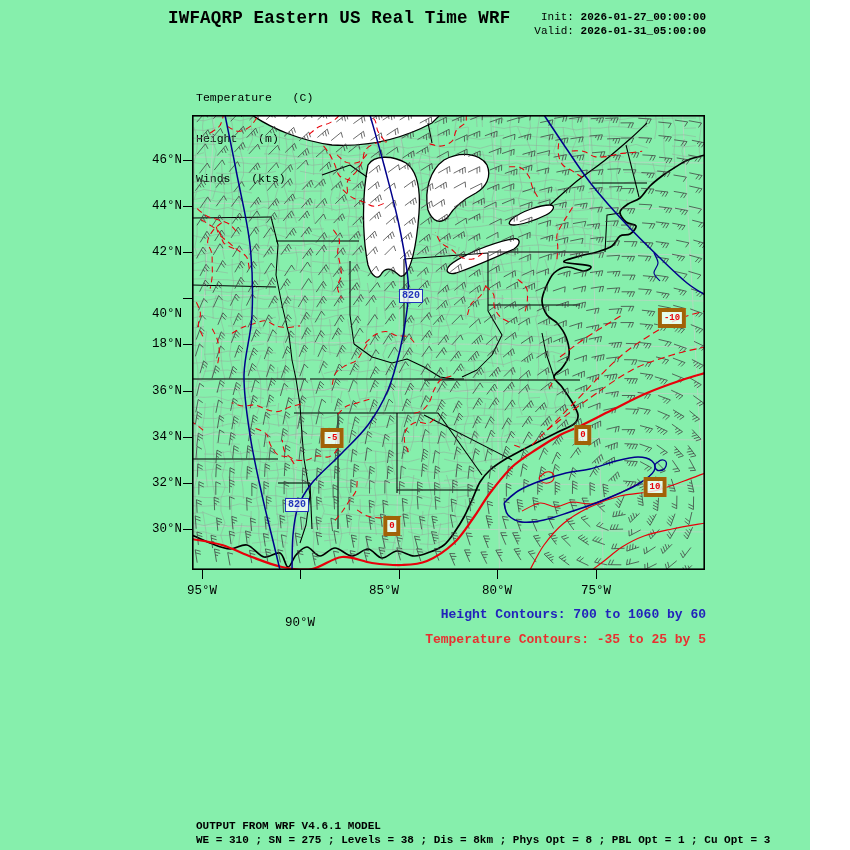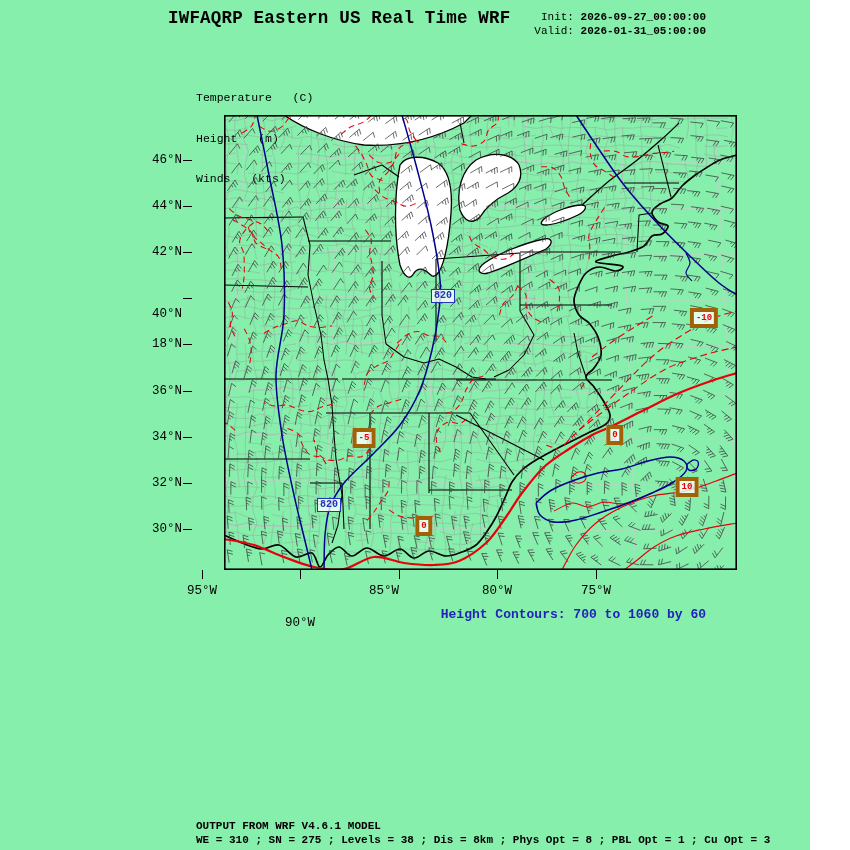--- a/index.html
+++ b/index.html
@@ -3,42 +3,42 @@
 <meta charset="utf-8">
 <style>
   html,body{margin:0;padding:0;background:#fff;}
   #page{position:relative;width:810px;height:850px;background:#86efac;overflow:hidden;
         font-family:Liberation Mono, monospace;color:#000;}
   .abs{position:absolute;}
   #title{left:168px;top:8px;font-size:17.5px;font-weight:bold;letter-spacing:.2px;}
   #initblock{left:470px;top:10px;width:236px;text-align:right;font-size:11px;line-height:14px;}
   #initblock b{font-weight:bold;}
   #legend{left:196px;top:64px;font-size:11.5px;line-height:13.5px;white-space:pre;}
-  #mapbox{left:192px;top:115px;width:513px;height:455px;margin-left:32px;}
+  #mapbox{left:192px;top:115px;width:513px;height:455px;}
   #mapbox svg{position:absolute;left:0;top:0;}
   .latlab{position:absolute;width:46px;text-align:right;font-size:12.5px;height:14px;line-height:14px;}
   .lonlab{position:absolute;width:60px;text-align:center;font-size:12.5px;height:14px;line-height:14px;}
   .tick{position:absolute;background:#000;}
   .clabel{position:absolute;font-weight:bold;background:rgba(255,255,255,.78);
           padding:0 2px;line-height:12px;white-space:nowrap;transform:translate(-50%,-50%);}
   .clabel.height{color:#2233bb;border:1px solid #2233bb;font-size:10px;}
   .clabel.temp{color:#e8000a;border:4px solid #a16207;font-size:9px;}
   #hc-note{left:400px;top:607px;width:306px;text-align:right;font-size:13px;font-weight:bold;color:#2222bb;}
   #tc-note{left:400px;top:632px;width:306px;text-align:right;font-size:13px;font-weight:bold;color:#e83030;}
   #footer{left:196px;top:812px;font-size:11px;font-weight:bold;line-height:14px;margin-top:7px;}
 </style>
 </head>
 <body>
 
 <div id="page">
 
   <div class="abs" id="title">IWFAQRP Eastern US Real Time WRF</div>
 
   <div class="abs" id="initblock">
-    <div><span>Init:</span> <b>2026-09-27_00:00:00</b></div>
+    <div><span>Init:</span> <b>2026-01-27_00:00:00</b></div>
     <div><span>Valid:</span> <b>2026-01-31_05:00:00</b></div>
   </div>
 
   <div class="abs" id="legend">
     <div>Temperature   (C)</div>
     <div>Height   (m)</div>
     <div>Winds   (kts)</div>
   </div>
 
   <div class="abs" id="mapbox">
@@ -1134,19 +1134,20 @@
       <div class="tick" style="left: 300px; top: 570px; width: 1.4px; height: 9px;"></div>
       <div class="lonlab" style="position: absolute; left: 354px; top: 584px;">85°W</div>
       <div class="tick" style="left: 399px; top: 570px; width: 1.4px; height: 9px;"></div>
       <div class="lonlab" style="position: absolute; left: 467px; top: 584px;">80°W</div>
       <div class="tick" style="left: 497px; top: 570px; width: 1.4px; height: 9px;"></div>
       <div class="lonlab" style="position: absolute; left: 566px; top: 584px;">75°W</div>
       <div class="tick" style="left: 596px; top: 570px; width: 1.4px; height: 9px;"></div>
     </div>
 
   <div class="abs" id="hc-note">Height Contours: 700 to 1060 by 60</div>
+  <div class="abs" id="tc-note">Temperature Contours: -35 to 25 by 5</div>
 
   <div class="abs" id="footer">
     <div>OUTPUT FROM WRF V4.6.1 MODEL</div>
     <div>WE = 310 ; SN = 275 ; Levels = 38 ; Dis = 8km ; Phys Opt = 8 ; PBL Opt = 1 ; Cu Opt = 3</div>
   </div>
 
 </div>
 
 </body></html>

